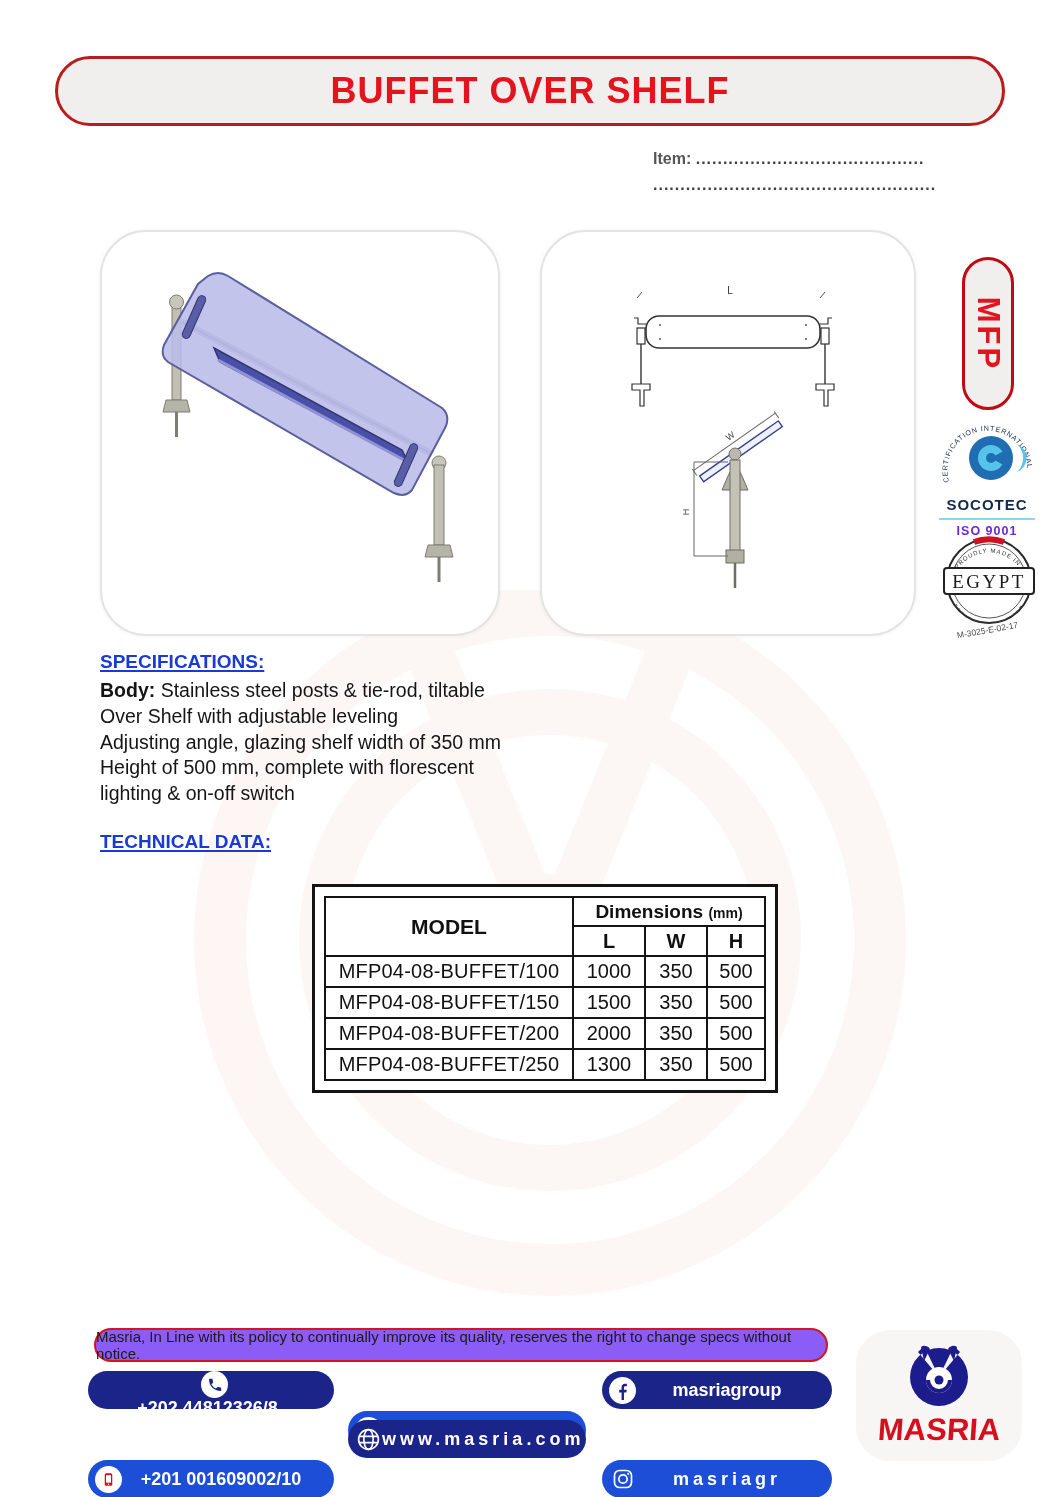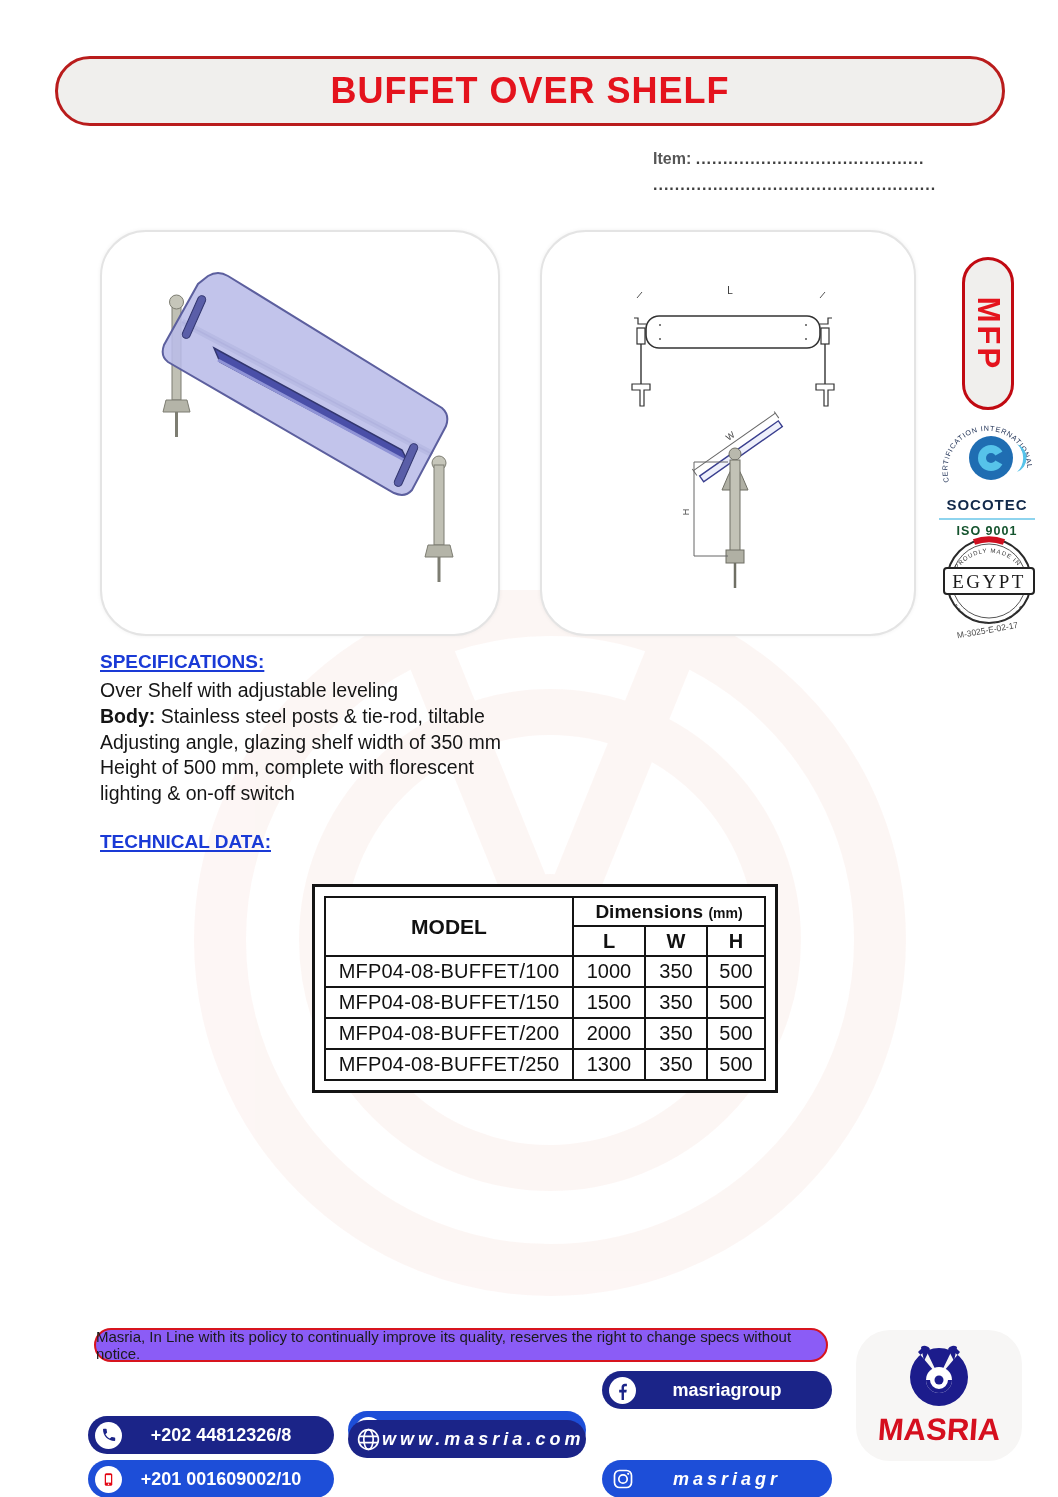--- a/index.html
+++ b/index.html
@@ -24,21 +24,21 @@
   .card2 { left:540px; top:230px; width:376px; height:406px; }
 
   
   .mfp-pill { left:962px; top:257px; width:52px; height:153px; background:#f0efed; border:3px solid #c10a12; border-radius:27px; display:flex; align-items:center; justify-content:center; }
   .mfp-pill span { transform:rotate(90deg); color:#e4131d; font-size:31px; font-weight:bold; letter-spacing:3px; }
 
   
   .socotec { left:933px; top:416px; width:108px; text-align:center; }
   .socotec .name { color:#12294a; font-weight:bold; font-size:15px; letter-spacing:1px; margin-top:-2px; }
   .socotec .rule { border:none; border-top:2px solid #8ed4ee; width:96px; margin:5px auto 4px auto; }
-  .socotec .iso { color:#14532d; font-weight:bold; font-size:12.5px; letter-spacing:1px; }
+  .socotec .iso { color:#6d28d9; font-weight:bold; font-size:12.5px; letter-spacing:1px; }
 
   
   .egypt { left:936px; top:536px; width:104px; height:108px; }
 
   
   .blue-heading { color:#1a3ad6; font-weight:bold; font-size:19px; text-decoration:underline; text-decoration-thickness:2px; text-underline-offset:2px; }
   .spec-heading { left:100px; top:651px; }
   .spec-text { left:100px; top:678px; width:500px; font-size:19.5px; color:#151515; line-height:25.8px; }
   .spec-text b { font-weight:bold; }
   .tech-heading { left:100px; top:831px; }
@@ -60,27 +60,27 @@
   .disclaimer span { font-size:15px; color:#1a1a1a; }
 
   
   .pill { height:38px; border-radius:20px; display:flex; align-items:center; padding-left:7px; }
   .pill .ic { width:27px; height:27px; border-radius:50%; display:flex; align-items:center; justify-content:center; flex:0 0 27px; }
   .pill .txt { flex:1; text-align:center; color:#ffffff; font-weight:bold; font-size:18px; padding-right:14px; }
   .bg-navy { background:#1b2488; }
   .bg-red { background:#1d4ed8;margin-top:40px; }
   .ic-white { background:#ffffff; }
   .ic-clear { background:transparent; }
-  .p-phone { left:88px; top:1416px; width:246px; }
+  .p-phone { left:88px; top:1371px; width:246px;flex-direction:column; }
   .p-email { left:348px; top:1371px; width:238px; }
   .p-fb    { left:602px; top:1371px; width:230px; }
   .p-mob   { left:88px; top:1420px; width:246px; }
   .p-web   { left:348px; top:1420px; width:238px; }
   .p-ig    { left:602px; top:1420px; width:230px; }
-  .p-web .txt, .p-ig .txt { letter-spacing:4px;font-style:italic; }
+  .p-web .txt, .p-ig .txt { letter-spacing:4px; }
 
   
   .brand-card { left:856px; top:1330px; width:166px; height:131px; background:#f7f6f5; border-radius:34px; display:flex; flex-direction:column; align-items:center; justify-content:center; }
   .brand-card .brand-name { color:#d50f1e; font-size:31px; font-weight:bold; letter-spacing:0px; transform:skewX(-4deg); margin-top:2px; }
 </style>
 </head>
 <body>
 
 <svg class="abs watermark" viewBox="0 0 1020 780">
   <g opacity="0.45">
@@ -202,22 +202,22 @@
     <text font-size="6" fill="#333" letter-spacing="1"><textPath href="#egTop" startOffset="14">PROUDLY MADE IN</textPath></text>
     <path d="M 20 68 A 38 38 0 0 0 86 68" fill="none" stroke="#444" stroke-width="1" stroke-dasharray="2 3"></path>
     <rect x="8" y="32" width="90" height="26" fill="#ffffff" stroke="#222" stroke-width="2" rx="3"></rect>
     <text x="53" y="52" font-size="19" fill="#1a1a1a" text-anchor="middle" letter-spacing="2.5" font-family="Liberation Serif, serif">EGYPT</text>
     <text x="52" y="97" font-size="8.5" fill="#4a4a4a" text-anchor="middle" transform="rotate(-10 52 97)">M-3025-E-02-17</text>
   </svg>
 </div>
 
 <div class="abs blue-heading spec-heading">SPECIFICATIONS:</div>
 <div class="abs spec-text">
+  <div><b>Body:</b><span> Stainless steel posts &amp; tie-rod, tiltable</span></div>
   <div>Over Shelf with adjustable leveling</div>
-  <div><b>Body:</b><span> Stainless steel posts &amp; tie-rod, tiltable</span></div>
   <div>Adjusting angle, glazing shelf width of 350 mm</div>
   <div>Height of 500 mm, complete with florescent</div>
   <div>lighting &amp; on-off switch</div>
 </div>
 
 <div class="abs blue-heading tech-heading">TECHNICAL DATA:</div>
 
 <div class="abs table-wrap">
   <table>
     <colgroup>

